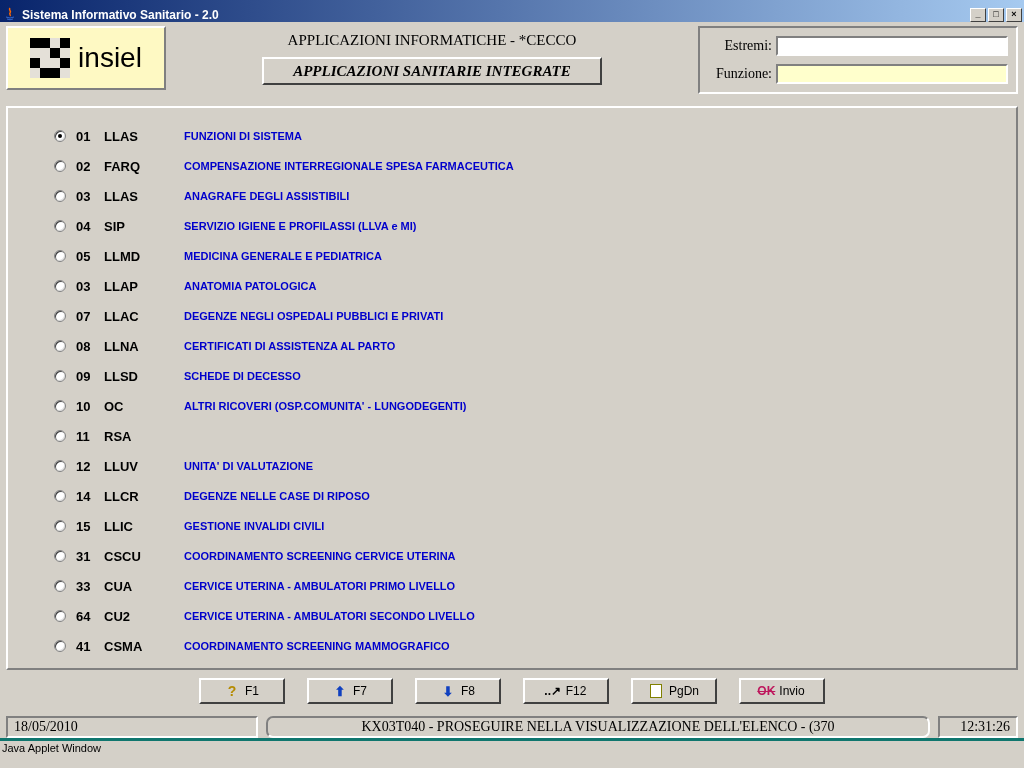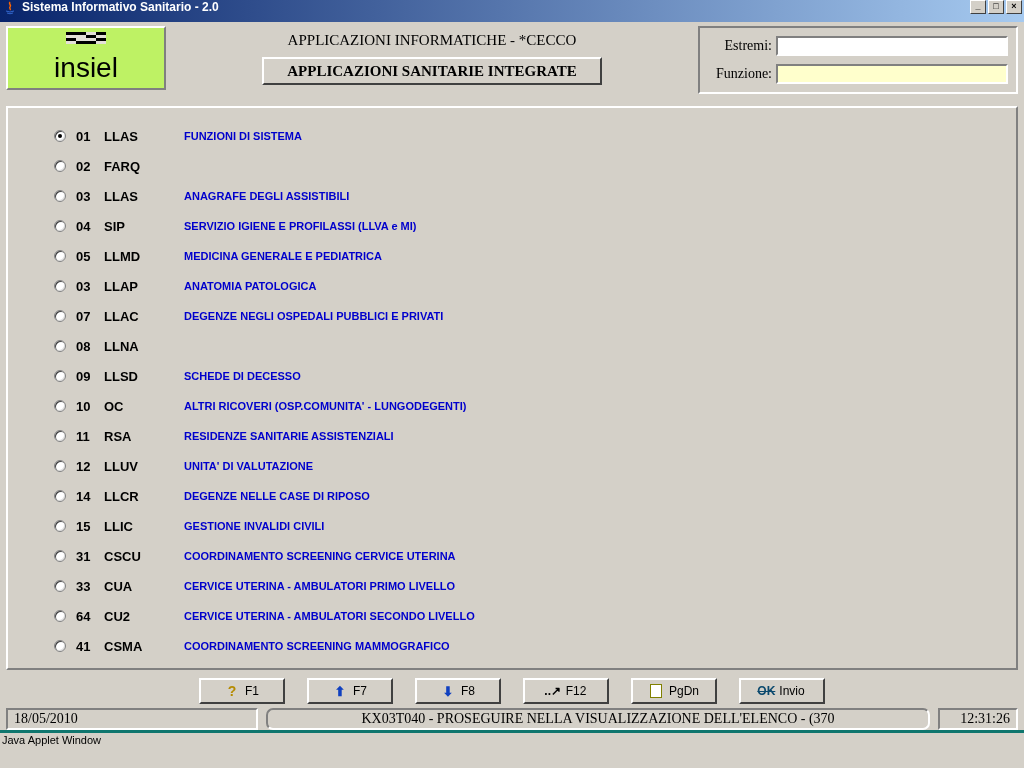--- a/index.html
+++ b/index.html
@@ -11,21 +11,21 @@
     background: #d4d0c8;
     width: 1024px;
     height: 768px;
     overflow: hidden;
   }
   .titlebar {
     height: 22px;
     background: linear-gradient(to right, #08246b, #a6caf0);
     color: #fff;
     display: flex;
-    align-items: flex-start;
+    align-items: flex-end;
     padding: 0 2px;
     font-size: 12px;
     font-weight: bold;
   }
   .titlebar .java-icon {
     width: 16px; height: 16px;
     display: flex; align-items: center; justify-content: center;
     margin-right: 4px;
   }
   .titlebar .title-text { flex: 1; }
@@ -51,27 +51,26 @@
   .top-row {
     display: flex;
     align-items: flex-start;
     gap: 8px;
     height: 70px;
   }
   .logo-box {
     width: 160px; height: 64px;
     border: 2px solid;
     border-color: #fff #808080 #808080 #fff;
-    background: #bef264;
+    background: #fef9c3;
     display: flex;
     align-items: center;
     justify-content: center;
     padding: 4px;
     gap: 8px;
-    flex-direction: column;
   }
   .logo-mark {
     width: 40px; height: 40px;
     display: grid;
     grid-template-columns: repeat(4, 1fr);
     grid-template-rows: repeat(4, 1fr);
   }
   .logo-mark span { background: #000; }
   .logo-mark span.w { background: #e4e0d8; }
   .logo-text { font-size: 28px; font-family: Arial, sans-serif; color: #000; }
@@ -92,21 +91,21 @@
   .big-button {
     width: 340px;
     height: 28px;
     background: #d4d0c8;
     border: 2px solid;
     border-color: #fff #404040 #404040 #fff;
     font-family: "Times New Roman", serif;
     font-size: 15px;
     font-weight: bold;
     cursor: pointer;
-    display: flex; align-items: center; justify-content: center;
+    display: flex; align-items: center; justify-content: center; font-style: italic;
   }
 
   .top-fields {
     width: 320px;
     border: 2px solid;
     border-color: #808080 #fff #fff #808080;
     background: #d4d0c8;
     padding: 8px 8px;
     display: flex;
     flex-direction: column;
@@ -180,25 +179,25 @@
     border: 2px solid;
     border-color: #fff #404040 #404040 #fff;
     display: flex; align-items: center; justify-content: center;
     gap: 6px;
     font-size: 12px;
     cursor: pointer;
   }
   .fbtn .ico { width: 14px; height: 14px; display: flex; align-items: center; justify-content: center; font-weight: bold; }
   .ico-yellow { color: #b58b00; font-size: 14px; }
   .ico-blue   { color: #1040c0; font-size: 13px; }
-  .ico-red    { color: #0c4a6e; font-size: 12px; font-weight: bold; text-decoration: line-through; }
+  .ico-red    { color: #be185d; font-size: 12px; font-weight: bold; text-decoration: line-through; }
   .ico-page   { position: relative; width: 12px; height: 14px; border: 1px solid #808000; background: #fff; }
 
   .status-bar {
-    margin-top: 4px;
+    margin-top: 12px;
     display: flex;
     gap: 8px;
   }
   .status-cell {
     border: 2px solid;
     border-color: #808080 #fff #fff #808080;
     height: 22px;
     display: flex; align-items: center;
     padding: 0 6px;
     font-family: "Times New Roman", serif;
@@ -283,20 +282,21 @@
         <div class="menu-row">
           <span class="radio sel"></span>
           <span class="num">01</span>
           <span class="code">LLAS</span>
           <span class="desc">FUNZIONI DI SISTEMA</span>
         </div>
         <div class="menu-row">
           <span class="radio"></span>
           <span class="num">02</span>
           <span class="code">FARQ</span>
+          <span class="desc">COMPENSAZIONE INTERREGIONALE SPESA FARMACEUTICA</span>
         </div>
         <div class="menu-row">
           <span class="radio"></span>
           <span class="num">03</span>
           <span class="code">LLAS</span>
           <span class="desc">ANAGRAFE DEGLI ASSISTIBILI</span>
         </div>
         <div class="menu-row">
           <span class="radio"></span>
           <span class="num">04</span>
@@ -318,38 +318,38 @@
         <div class="menu-row">
           <span class="radio"></span>
           <span class="num">07</span>
           <span class="code">LLAC</span>
           <span class="desc">DEGENZE NEGLI OSPEDALI PUBBLICI E PRIVATI</span>
         </div>
         <div class="menu-row">
           <span class="radio"></span>
           <span class="num">08</span>
           <span class="code">LLNA</span>
+          <span class="desc">CERTIFICATI DI ASSISTENZA AL PARTO</span>
         </div>
         <div class="menu-row">
           <span class="radio"></span>
           <span class="num">09</span>
           <span class="code">LLSD</span>
           <span class="desc">SCHEDE DI DECESSO</span>
         </div>
         <div class="menu-row">
           <span class="radio"></span>
           <span class="num">10</span>
           <span class="code">OC</span>
           <span class="desc">ALTRI RICOVERI (OSP.COMUNITA' - LUNGODEGENTI)</span>
         </div>
         <div class="menu-row">
           <span class="radio"></span>
           <span class="num">11</span>
           <span class="code">RSA</span>
-          <span class="desc">RESIDENZE SANITARIE ASSISTENZIALI</span>
         </div>
         <div class="menu-row">
           <span class="radio"></span>
           <span class="num">12</span>
           <span class="code">LLUV</span>
           <span class="desc">UNITA' DI VALUTAZIONE</span>
         </div>
         <div class="menu-row">
           <span class="radio"></span>
           <span class="num">14</span>

